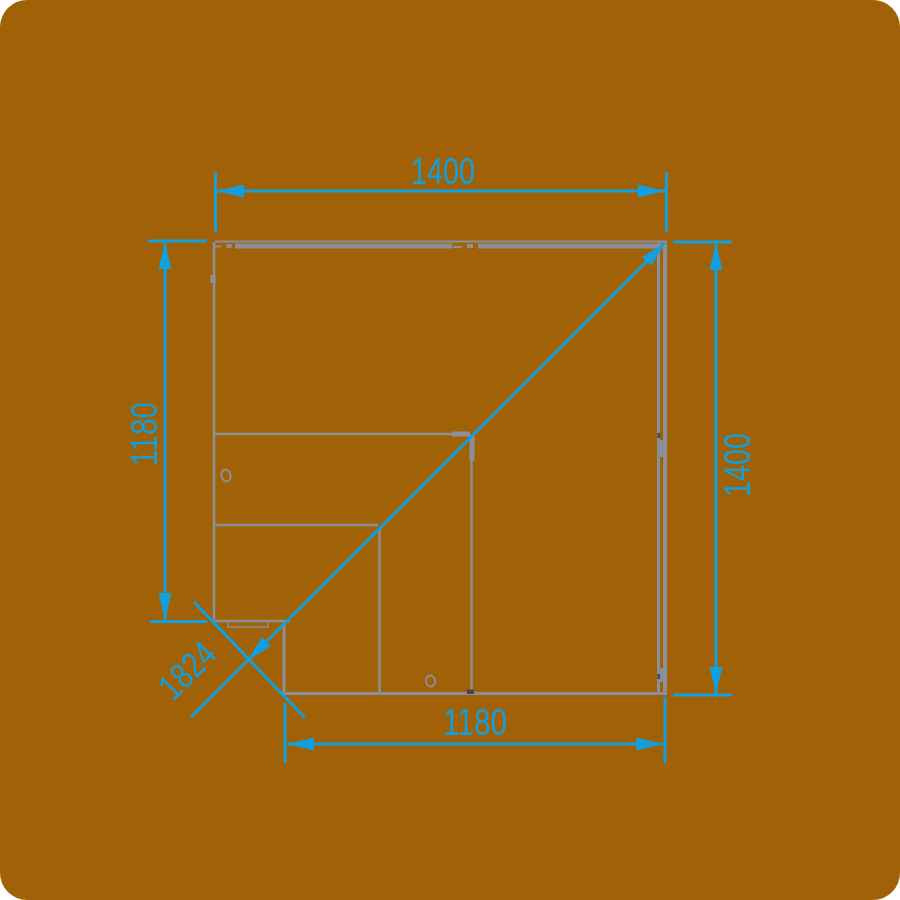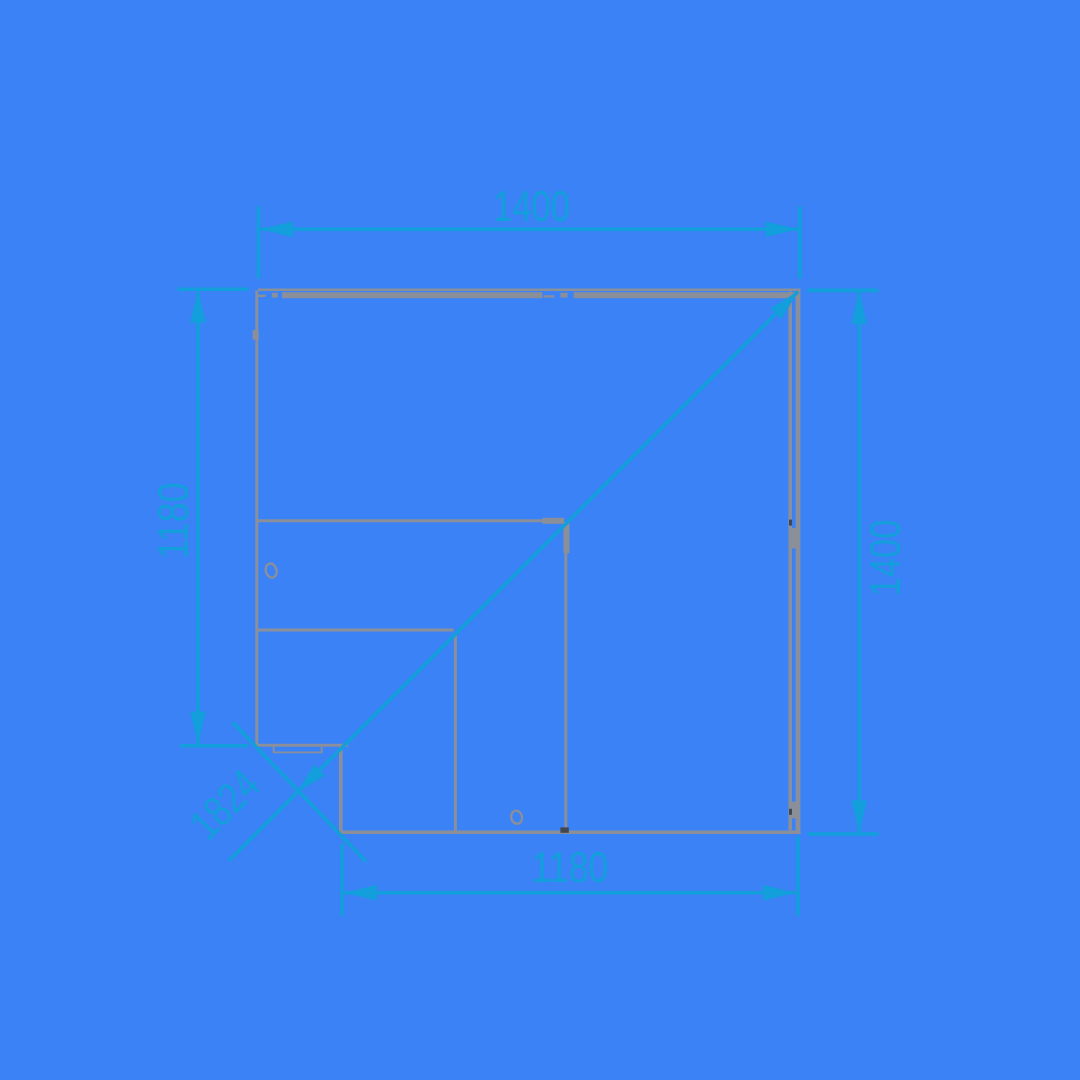--- a/index.html
+++ b/index.html
@@ -1,16 +1,16 @@
 <!DOCTYPE html>
 <html><head>
 <meta charset="utf-8">
 <style>
   html,body{margin:0;padding:0;background:#ffffff;}
-  .stage{position:relative;width:900px;height:900px;background:#3b82f6;overflow:hidden;}
+  .stage{position:relative;width:900px;height:900px;background:#a16207;overflow:hidden;border-radius:27px;}
   svg{display:block;}
   text{font-family:"Liberation Sans","DejaVu Sans",sans-serif;font-size:36px;}
 </style>
 </head>
 <body>
 
 <div class="stage">
 <svg width="900" height="900" viewBox="0 0 900 900">
 
   <g fill="none" stroke-linecap="butt" stroke="#8a8f99">

